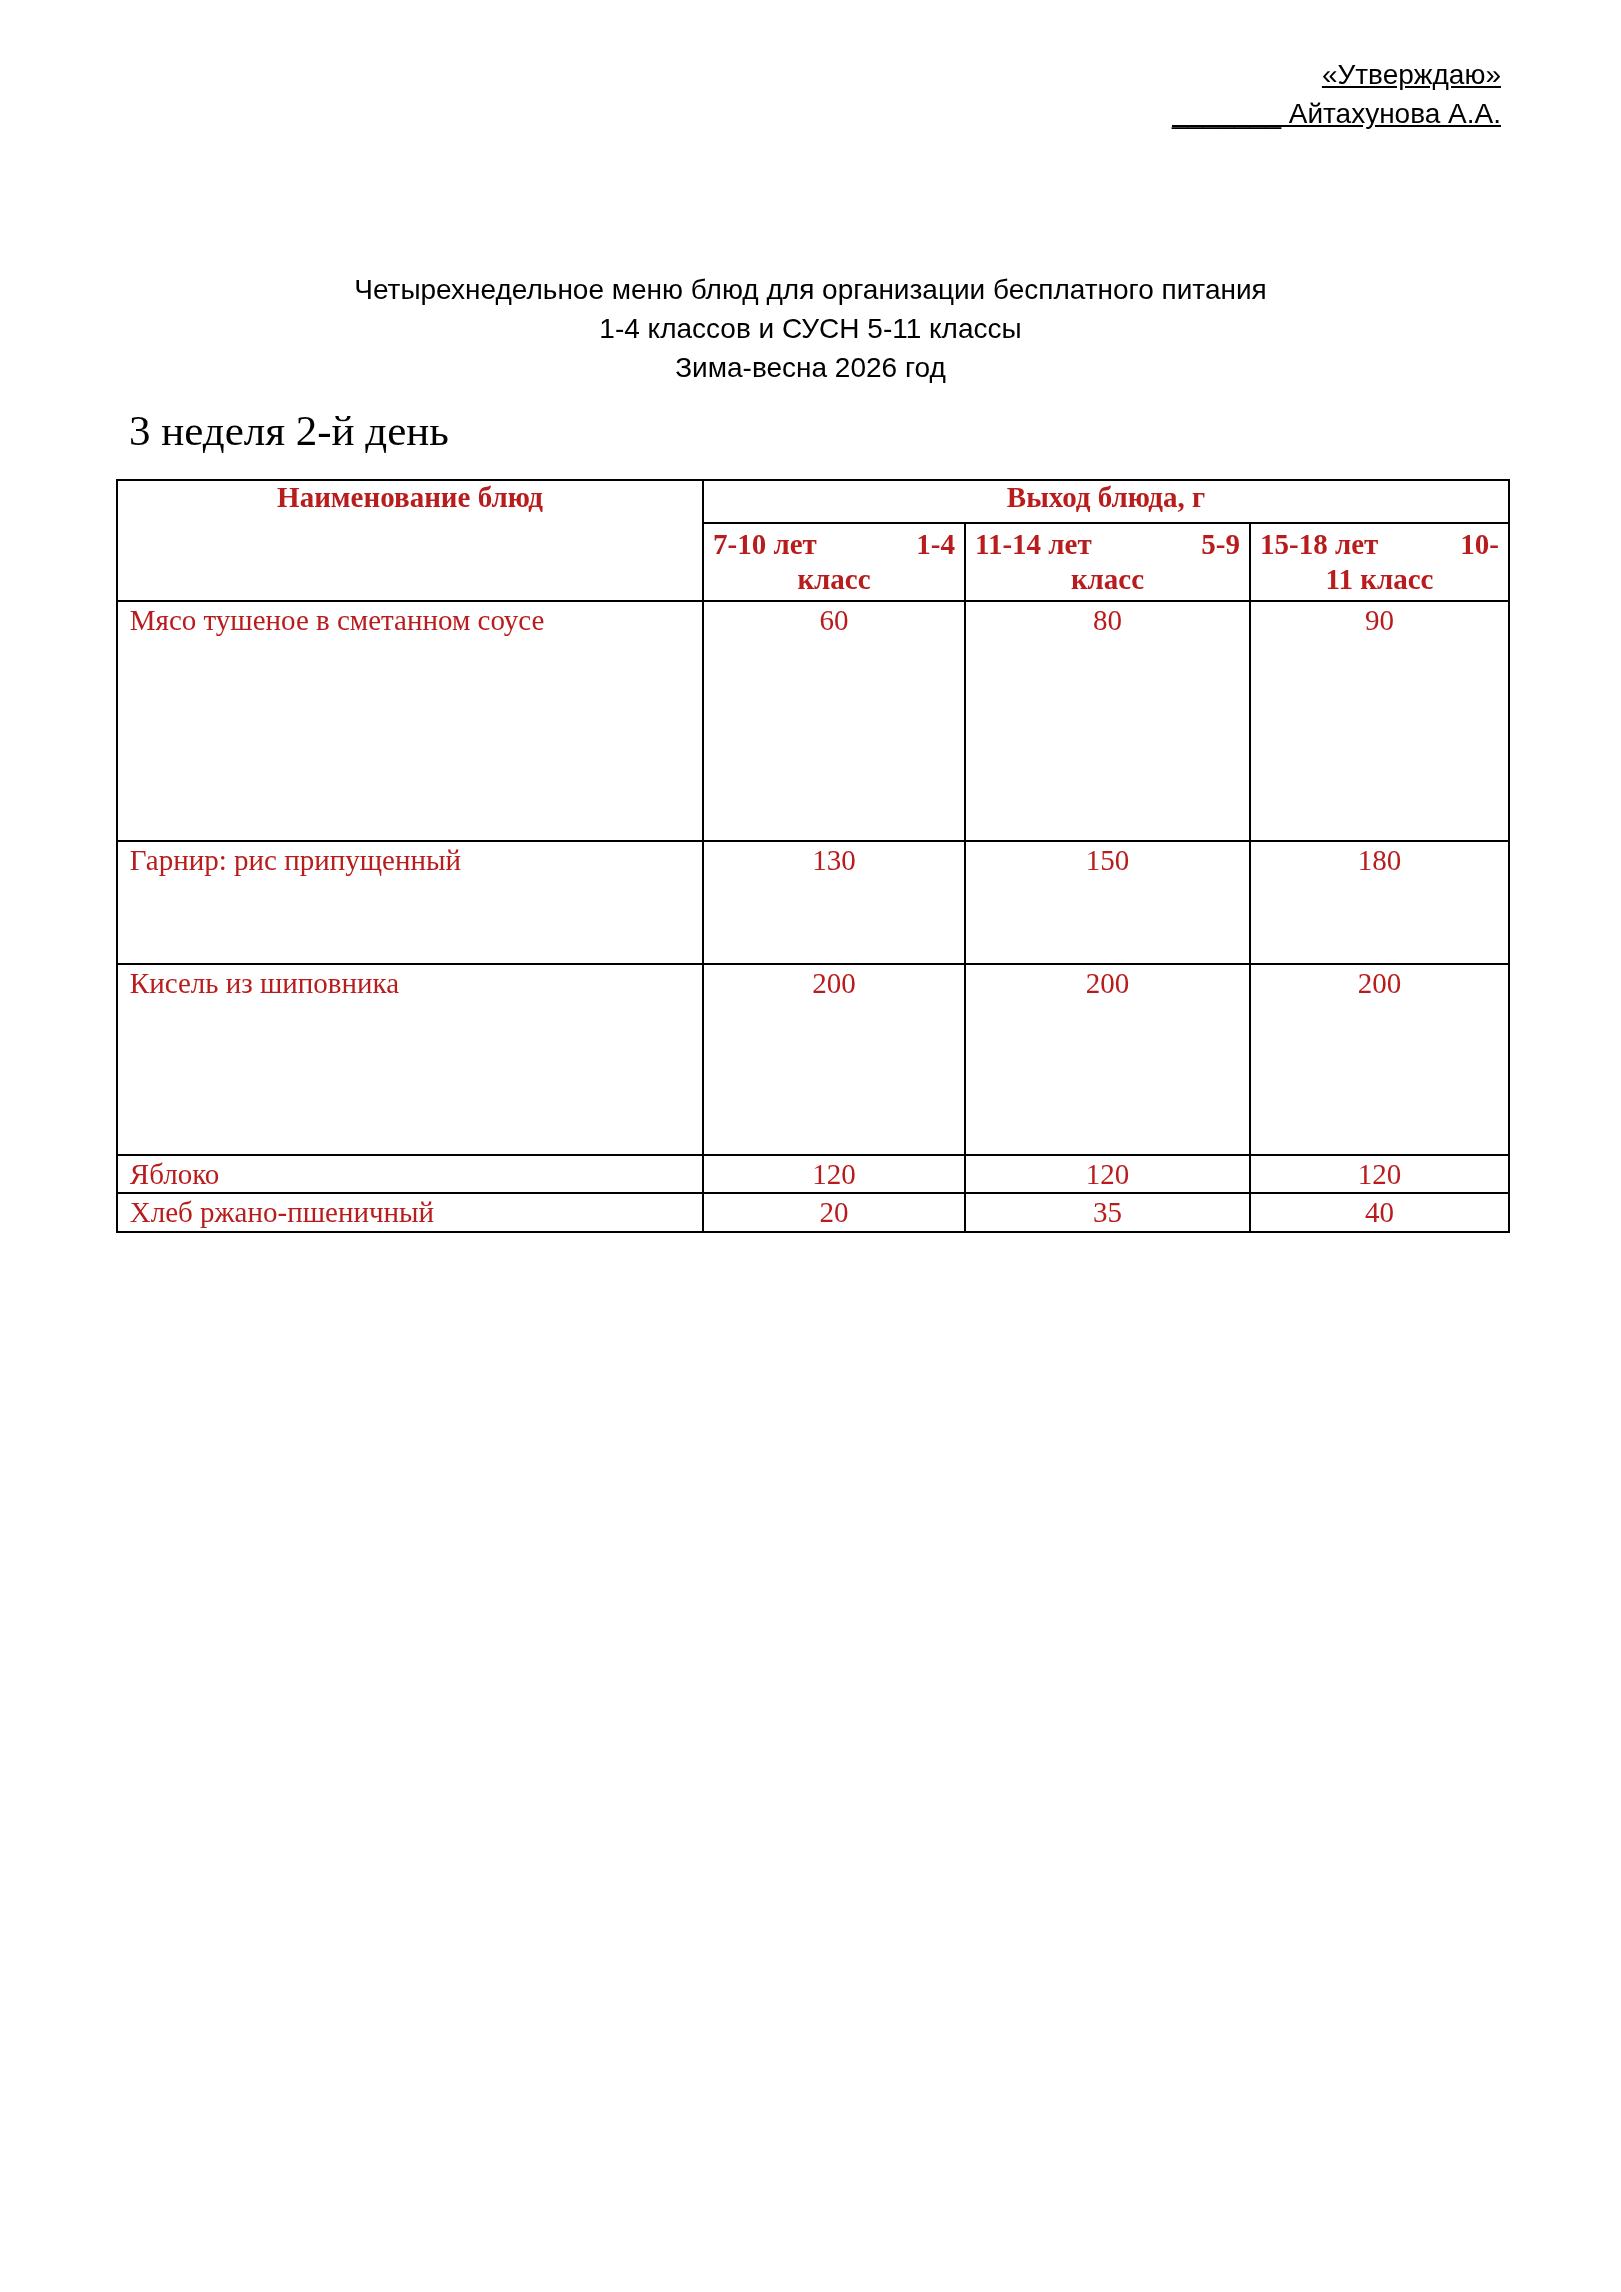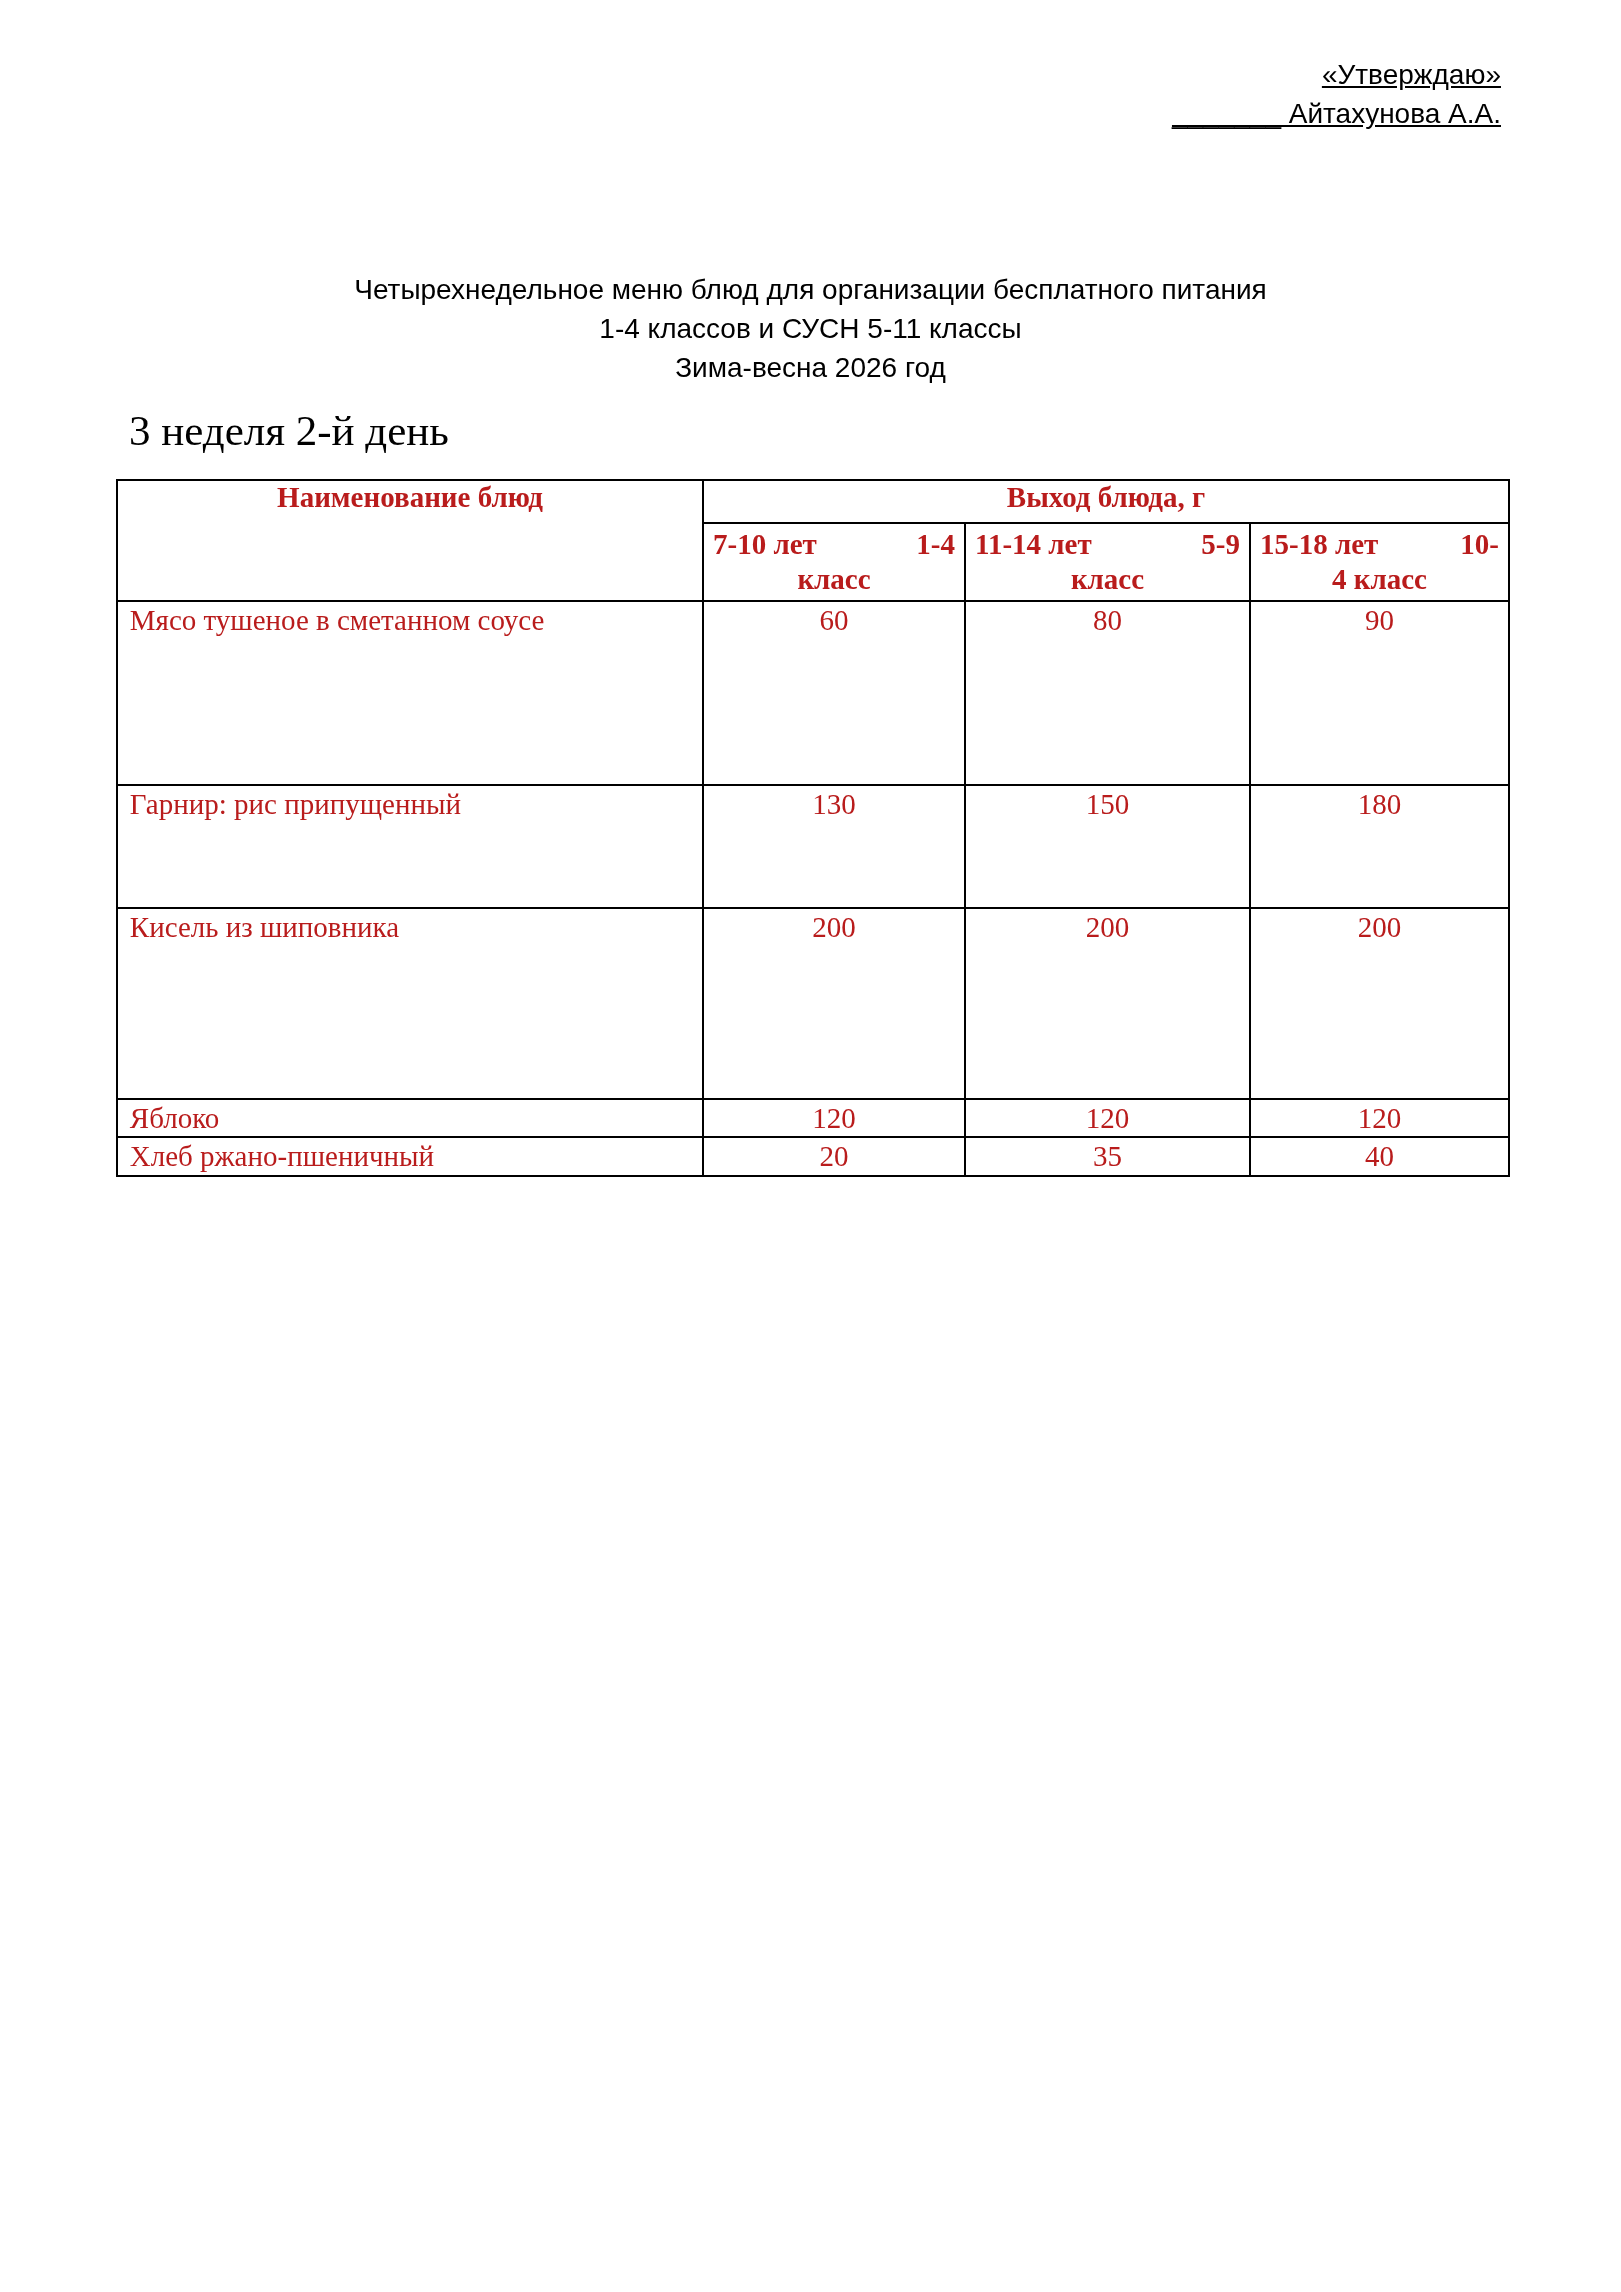--- a/index.html
+++ b/index.html
@@ -86,21 +86,21 @@
   td.dish-cell {
     text-align: left;
     padding: 2px 7.8px 0 11.8px;
     line-height: 33px;
   }
   td.value-cell {
     text-align: center;
     padding-top: 2px;
     line-height: 33px;
   }
-  tr.row-0 { height: 184px; margin-top: 12px; }
+  tr.row-0 { height: 240px; margin-top: 12px; }
   tr.row-1 { height: 123px; }
   tr.row-2 { height: 191px; }
   tr.row-3 { height: 38px; }
   tr.row-4 { height: 39px; }
 </style>
 </head>
 <body>
 
 <div class="approval-block">
   <div>«Утверждаю»</div>
@@ -140,21 +140,21 @@
           <span>11-14 лет</span>
           <span>5-9</span>
         </div>
         <div class="subhead-line2">класс</div>
       </th>
       <th>
         <div class="subhead-line1">
           <span>15-18 лет</span>
           <span>10-</span>
         </div>
-        <div class="subhead-line2">4 класс</div>
+        <div class="subhead-line2">11 класс</div>
       </th>
     </tr>
   </thead>
   <tbody id="menu-body">
       <tr class="row-0">
         <td class="dish-cell">Мясо тушеное в сметанном соусе</td>
         <td class="value-cell">60</td>
         <td class="value-cell">80</td>
         <td class="value-cell">90</td>
       </tr>

